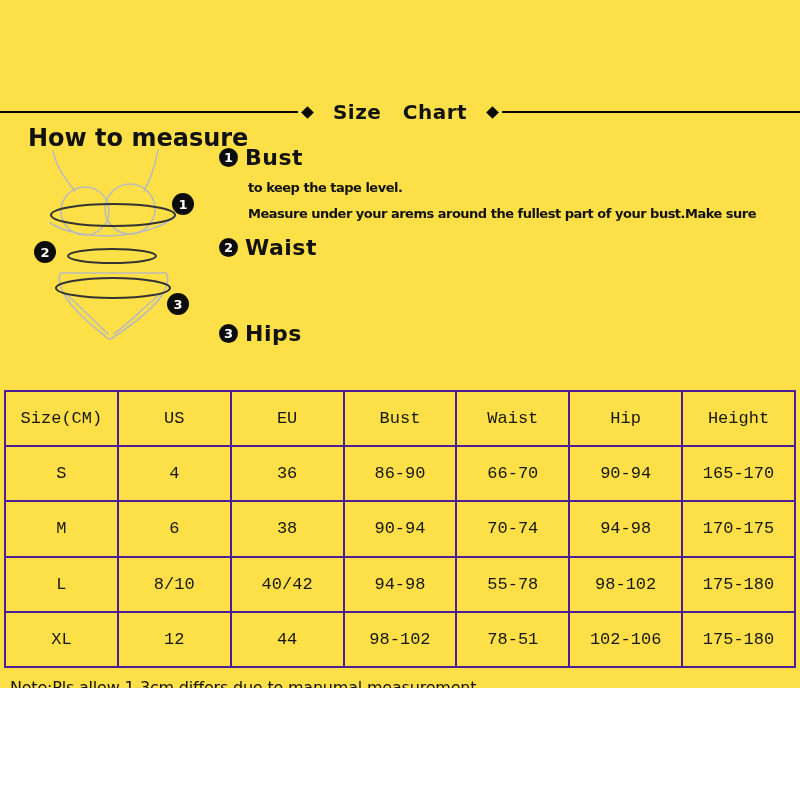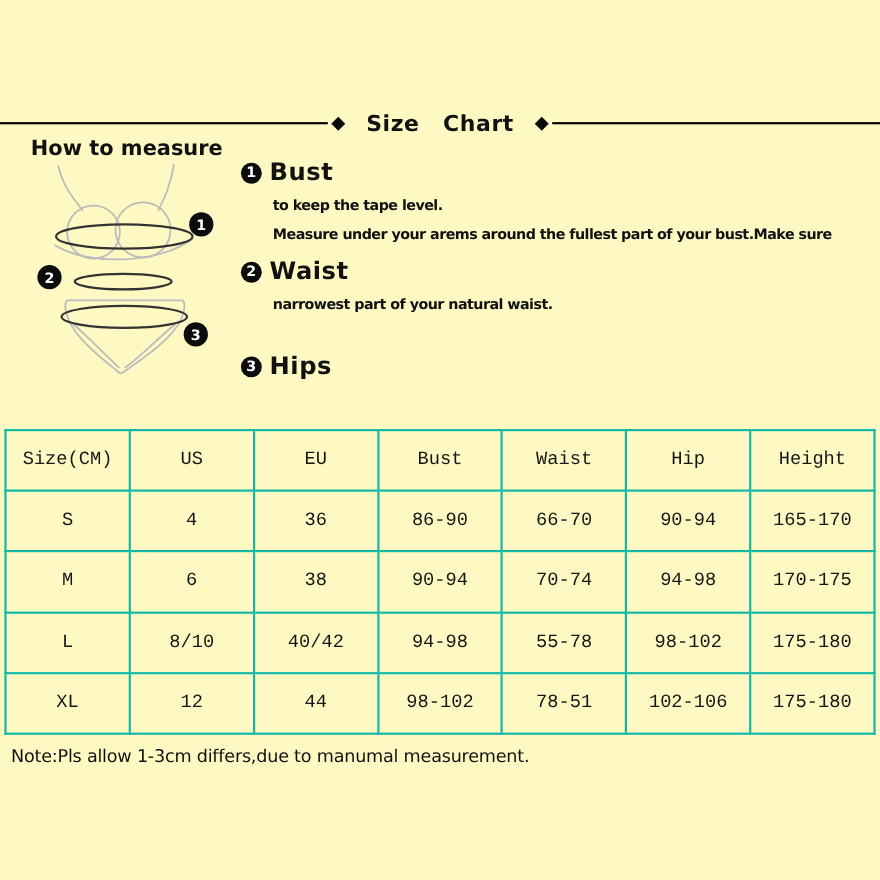--- a/index.html
+++ b/index.html
@@ -1,51 +1,51 @@
 <!DOCTYPE html>
 <html><head>
 <meta charset="utf-8">
 <style>
   html,body { margin:0; padding:0; background:#ffffff; }
   .canvas {
-    position:relative; width:800px; height:800px; background:#fef9c3;
+    position:relative; width:800px; height:688px; background:#fde047;
     font-family:"DejaVu Sans", sans-serif; color:#111111; overflow:hidden;
   }
 
   
   .title-row { position:absolute; top:99px; left:0; width:800px; height:26px;
     display:flex; align-items:center; }
   .rule { flex:1 1 0; height:0; border-top:2px solid #050505; }
   .diamond { width:9px; height:9px; background:#0a0a0a; transform:rotate(45deg);
     margin:0 5px; flex:0 0 auto; }
   .title-text { font-size:20px; font-weight:600; letter-spacing:0.5px;
     word-spacing:14px; margin:0 16px; white-space:nowrap; }
 
   
-  .howto { position:absolute; left:28px; top:124px; font-size:19px; font-weight:600; }
+  .howto { position:absolute; left:28px; top:124px; font-size:24px; font-weight:600; }
   .illustration { position:absolute; left:25px; top:145px; }
 
   
   .section { position:absolute; left:219px; width:575px; }
   .s1 { top:144px; } .s2 { top:234px; } .s3 { top:320px; }
   .section-head { display:flex; align-items:center; gap:7px; height:26px; }
   .badge { width:19px; height:19px; border-radius:50%; background:#0c0c0c;
     color:#ffffff; font-size:13px; font-weight:bold; display:flex;
     align-items:center; justify-content:center; flex:0 0 auto; }
   .section-title { font-size:22px; font-weight:600; letter-spacing:0.5px; }
   .section-body { margin:5px 0 0 29px; }
   .body-line { font-size:13px; font-weight:bold; letter-spacing:-0.5px;
     line-height:26px; white-space:nowrap; }
 
   
   .size-table { position:absolute; left:4px; top:390px; width:792px; height:278px;
     border-collapse:collapse; table-layout:fixed;
     font-family:"Liberation Mono", monospace; font-size:17px; color:#161616; }
   .size-table tr { height:55px; }
-  .size-table th, .size-table td { border:2px solid #14b8a6; text-align:center;
+  .size-table th, .size-table td { border:2px solid #4c1d95; text-align:center;
     vertical-align:middle; font-weight:normal; padding:0; }
 
   
   .note { position:absolute; left:10px; top:678px; font-size:16px; font-weight:500;
     letter-spacing:-0.2px; white-space:nowrap; }
 </style>
 </head>
 <body>
 
 <div class="canvas">
@@ -100,21 +100,20 @@
       <div class="body-line">Measure under your arems around the fullest part of your bust.Make sure</div>
     </div>
   </div>
 
   <div class="section s2">
     <div class="section-head">
       <div class="badge">2</div>
       <div class="section-title">Waist</div>
     </div>
     <div class="section-body">
-      <div class="body-line">narrowest part of your natural waist.</div>
     </div>
   </div>
 
   <div class="section s3">
     <div class="section-head">
       <div class="badge">3</div>
       <div class="section-title">Hips</div>
     </div>
   </div>
 

